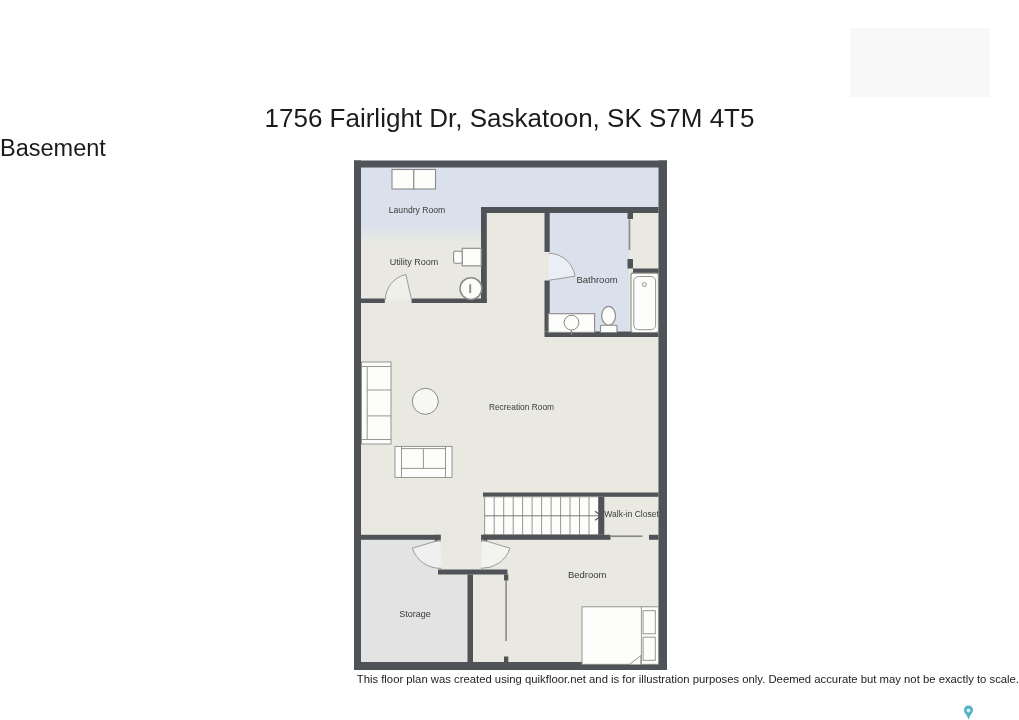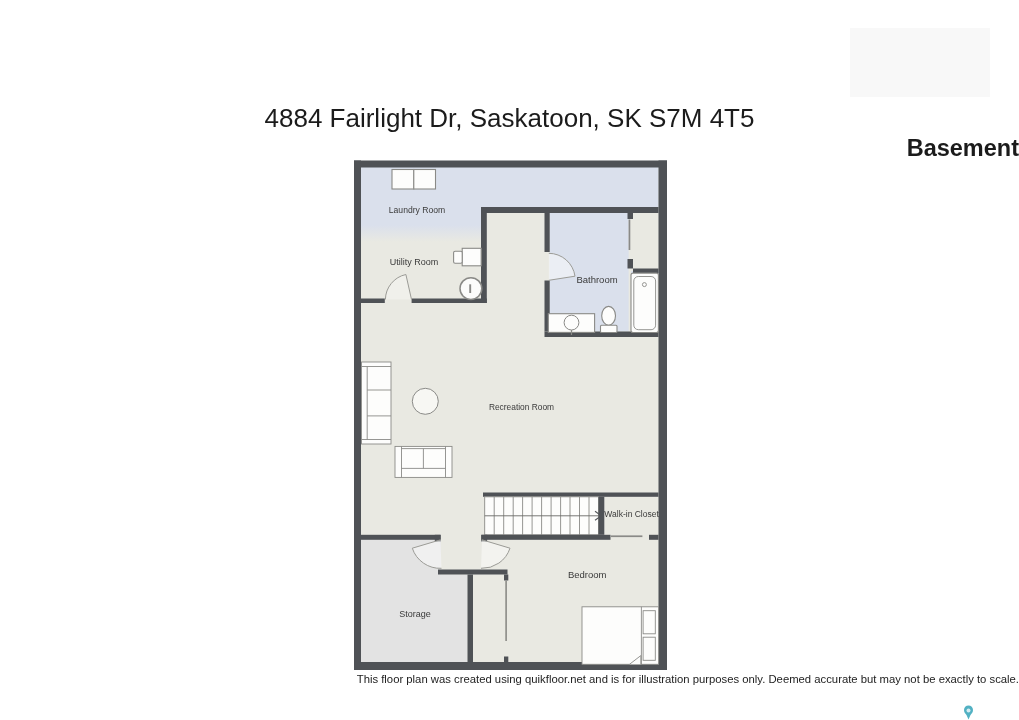--- a/index.html
+++ b/index.html
@@ -4,23 +4,23 @@
 <style>
   html,body{margin:0;padding:0;background:#ffffff;width:1019px;height:720px;overflow:hidden;}
   body{position:relative;font-family:"Liberation Sans",sans-serif;}
   .abs{position:absolute;}
 </style>
 </head>
 <body>
 
 <div class="abs" style="left:850px;top:28px;width:140px;height:69px;background:#f8f8f8;"></div>
 
-<div class="abs" style="left:0;top:103px;width:1019px;text-align:center;font-size:26px;color:#1b1b1b;letter-spacing:0px;white-space:nowrap;">4884 Fairlight Dr, Saskatoon, SK S7M 4T5</div>
-
-<div class="abs" style="left:0;top:134.5px;width:1019px;text-align:right;font-size:23.5px;color:#1b1b1b;white-space:nowrap;font-weight:bold;">Basement</div>
+<div class="abs" style="left:0;top:103px;width:1019px;text-align:center;font-size:26px;color:#1b1b1b;letter-spacing:0px;white-space:nowrap;">1756 Fairlight Dr, Saskatoon, SK S7M 4T5</div>
+
+<div class="abs" style="left:0;top:134.5px;width:1019px;text-align:left;font-size:23.5px;color:#1b1b1b;white-space:nowrap;">Basement</div>
 
 <div class="abs" style="left:0;top:673px;width:1019px;text-align:right;font-size:11.3px;color:#222;white-space:nowrap;">This floor plan was created using quikfloor.net and is for illustration purposes only. Deemed accurate but may not be exactly to scale.</div>
 
 <svg class="abs" style="left:350px;top:158px;" width="321" height="516" viewBox="350 158 321 516">
   <defs>
     <linearGradient id="fadeblue" x1="0" y1="0" x2="0" y2="1">
       <stop offset="0" stop-color="#dae0ec"></stop>
       <stop offset="1" stop-color="#e9e9e2"></stop>
     </linearGradient>
   </defs>

